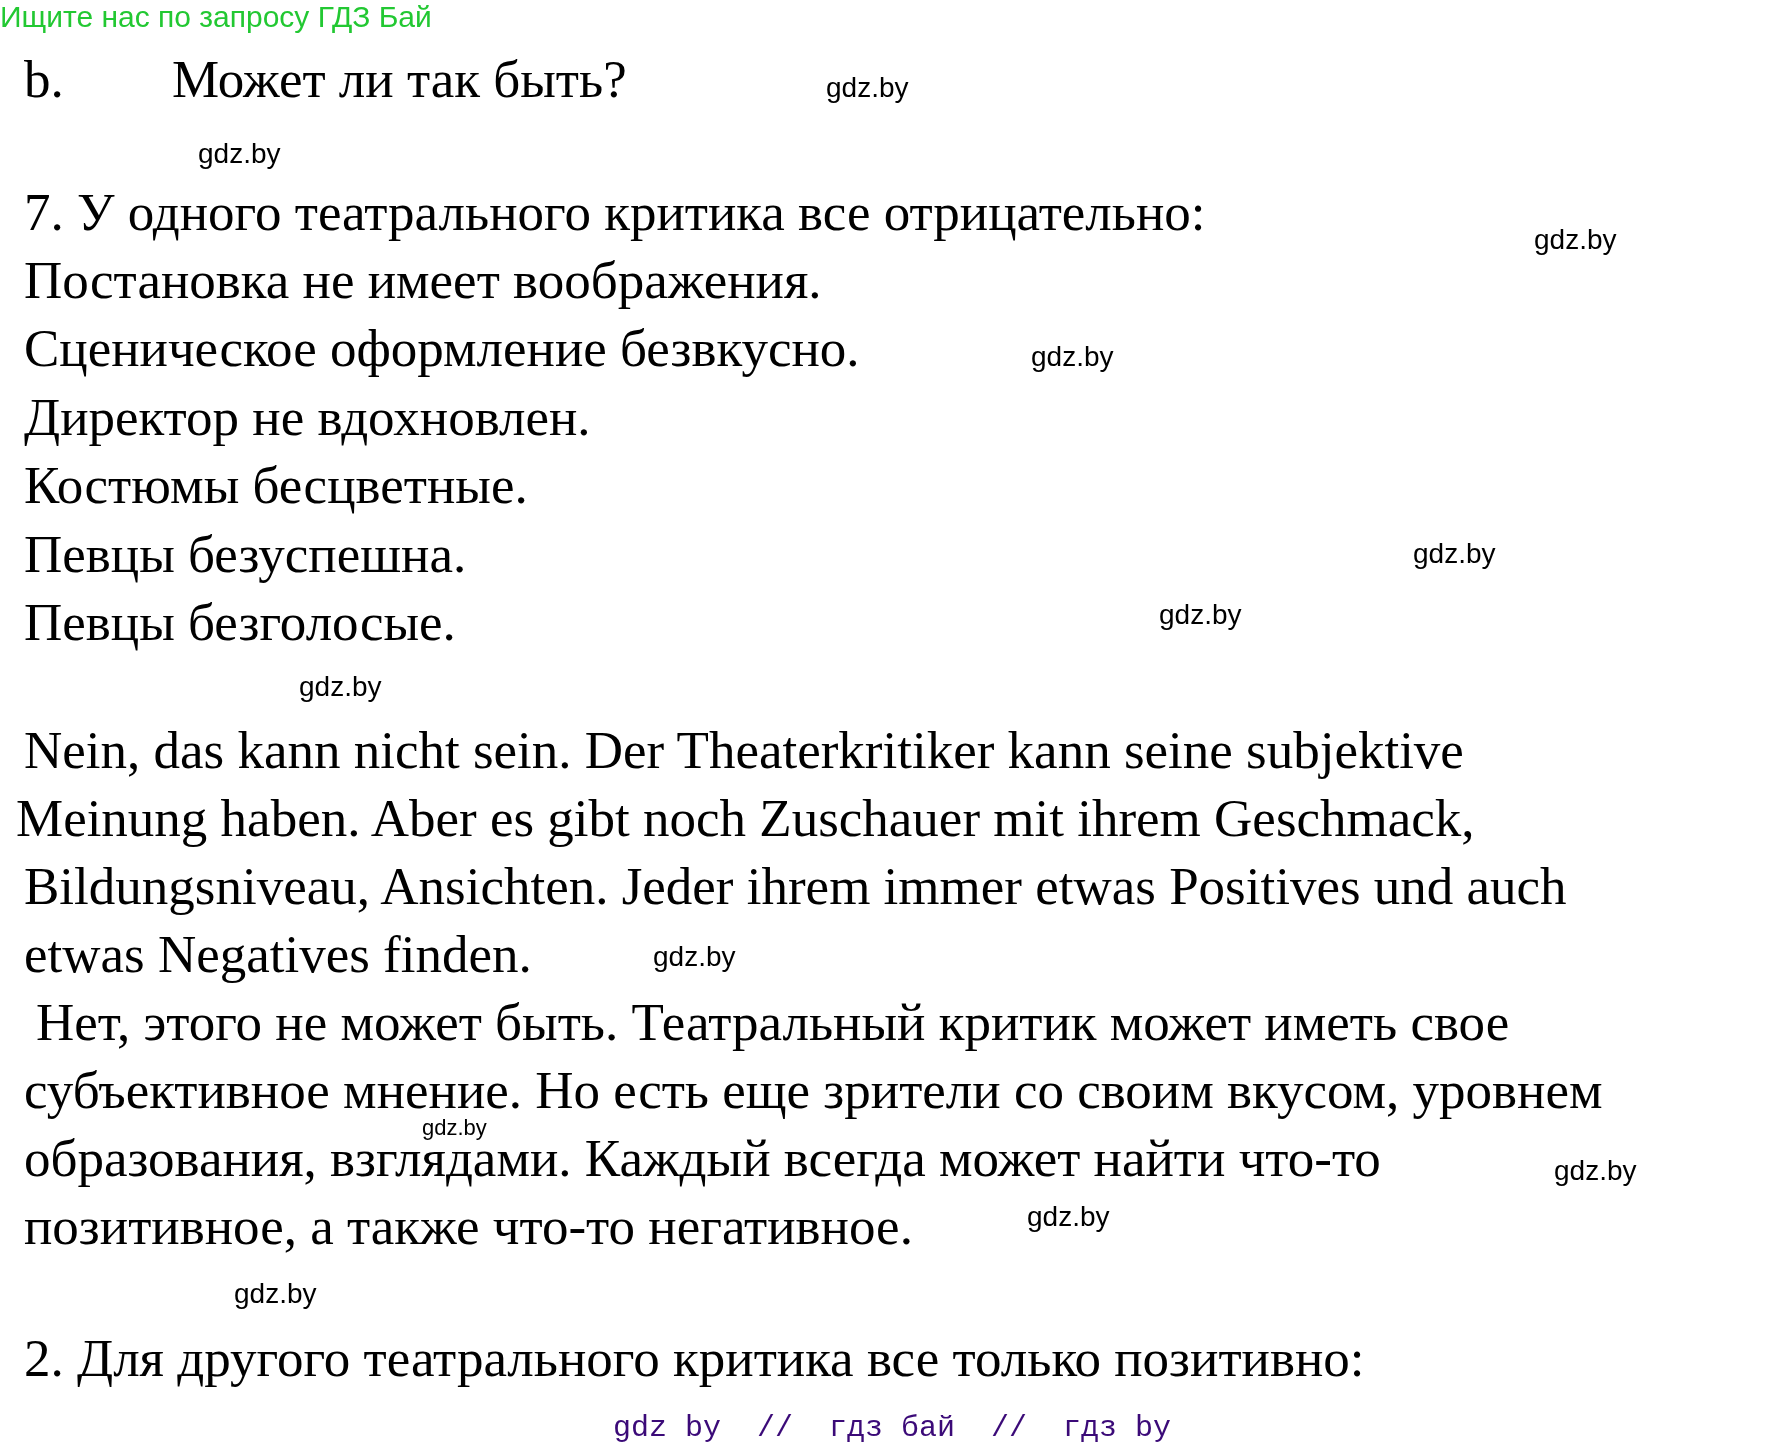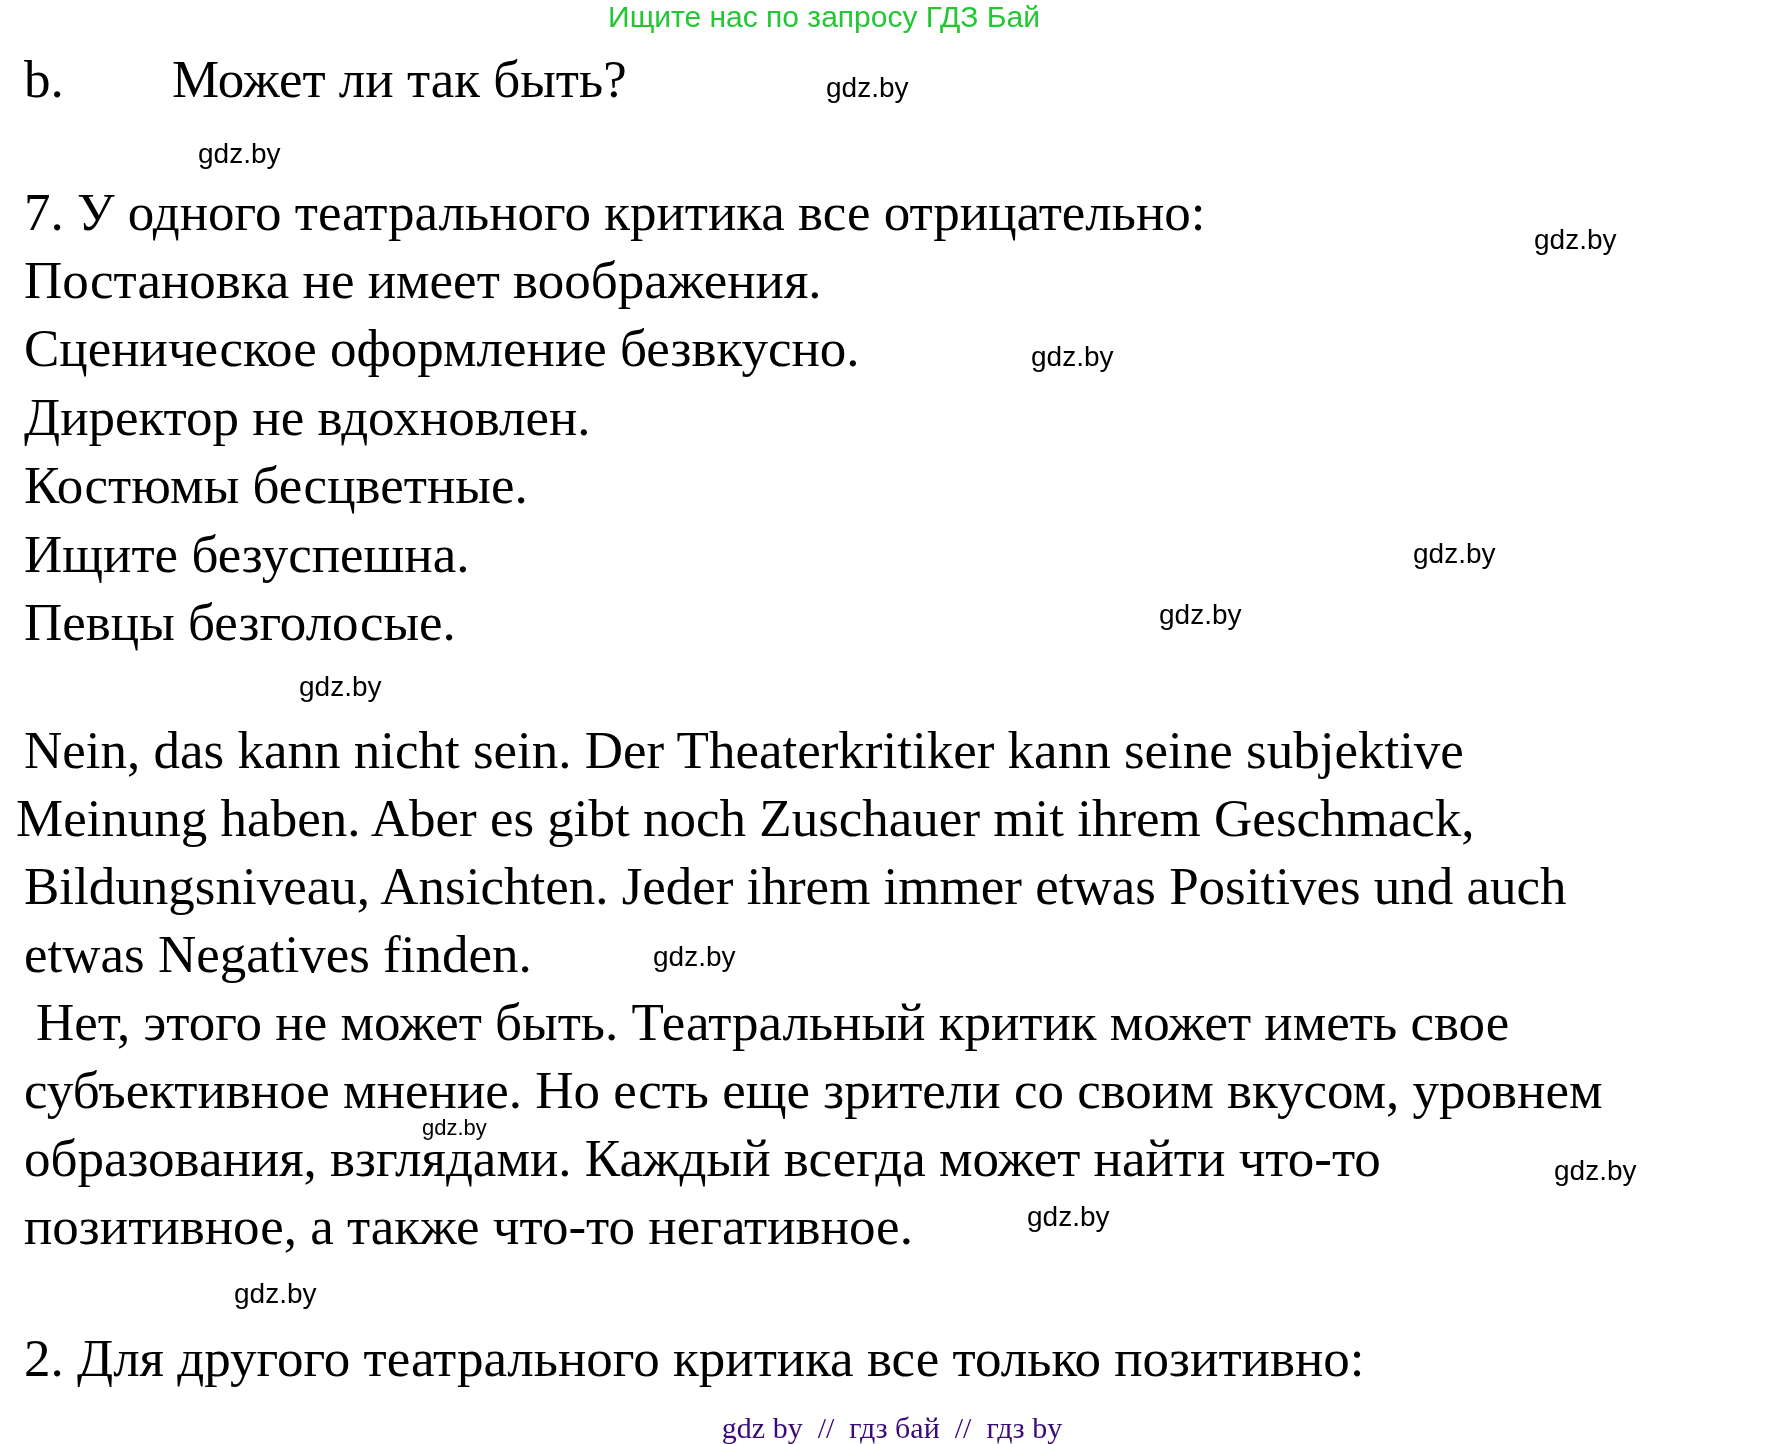--- a/index.html
+++ b/index.html
@@ -1,36 +1,36 @@
 <!DOCTYPE html>
 <html><head>
 <meta charset="utf-8">
 <style>
   html, body { margin:0; padding:0; background:#ffffff; }
   body { width:1784px; height:1444px; position:relative; overflow:hidden; }
   .abs { position:absolute; white-space:nowrap; }
-  .hdr { font-family:"Liberation Sans", sans-serif; font-size:30px; color:#22c832; left:0; width:1648px; text-align:center; top:0px; line-height:34px; }
+  .hdr { font-family:"Liberation Sans", sans-serif; font-size:30px; color:#22c832; left:0; width:1648px; text-align:left; top:0px; line-height:34px; }
   .body { font-family:"Liberation Serif", serif; font-size:53px; color:#000; line-height:68px; }
   .wm { font-family:"Liberation Sans", sans-serif; font-size:28px; color:#000; line-height:32px; }
-  .ftr { font-family:Liberation Serif, serif; font-size:30px; color:#3b0a78; left:0; width:1784px; text-align:center; top:1412px; line-height:32px; }
+  .ftr { font-family:Liberation Mono, monospace; font-size:30px; color:#3b0a78; left:0; width:1784px; text-align:center; top:1412px; line-height:32px; }
 </style>
 </head>
 <body>
 
 <div class="abs hdr">Ищите нас по запросу ГДЗ Бай</div>
 
 <div class="abs body" style="left:24px;top:45px;">b.</div>
 <div class="abs body" style="left:172px;top:45px;">Может ли так быть?</div>
 
 <div class="abs body" style="left:24px;top:178px;">7. У одного театрального критика все отрицательно:</div>
 <div class="abs body" style="left:24px;top:246px;">Постановка не имеет воображения.</div>
 <div class="abs body" style="left:24px;top:314px;">Сценическое оформление безвкусно.</div>
 <div class="abs body" style="left:24px;top:383px;">Директор не вдохновлен.</div>
 <div class="abs body" style="left:24px;top:451px;">Костюмы бесцветные.</div>
-<div class="abs body" style="left:24px;top:520px;">Ищите безуспешна.</div>
+<div class="abs body" style="left:24px;top:520px;">Певцы безуспешна.</div>
 <div class="abs body" style="left:24px;top:588px;">Певцы безголосые.</div>
 
 <div class="abs body" style="left:24px;top:716px;">Nein, das kann nicht sein. Der Theaterkritiker kann seine subjektive</div>
 <div class="abs body" style="left:16px;top:784px;">Meinung haben. Aber es gibt noch Zuschauer mit ihrem Geschmack,</div>
 <div class="abs body" style="left:24px;top:852px;">Bildungsniveau, Ansichten. Jeder ihrem immer etwas Positives und auch</div>
 <div class="abs body" style="left:24px;top:920px;">etwas Negatives finden.</div>
 
 <div class="abs body" style="left:36px;top:988px;">Нет, этого не может быть. Театральный критик может иметь свое</div>
 <div class="abs body" style="left:24px;top:1056px;">субъективное мнение. Но есть еще зрители со своим вкусом, уровнем</div>
 <div class="abs body" style="left:24px;top:1124px;">образования, взглядами. Каждый всегда может найти что-то</div>

